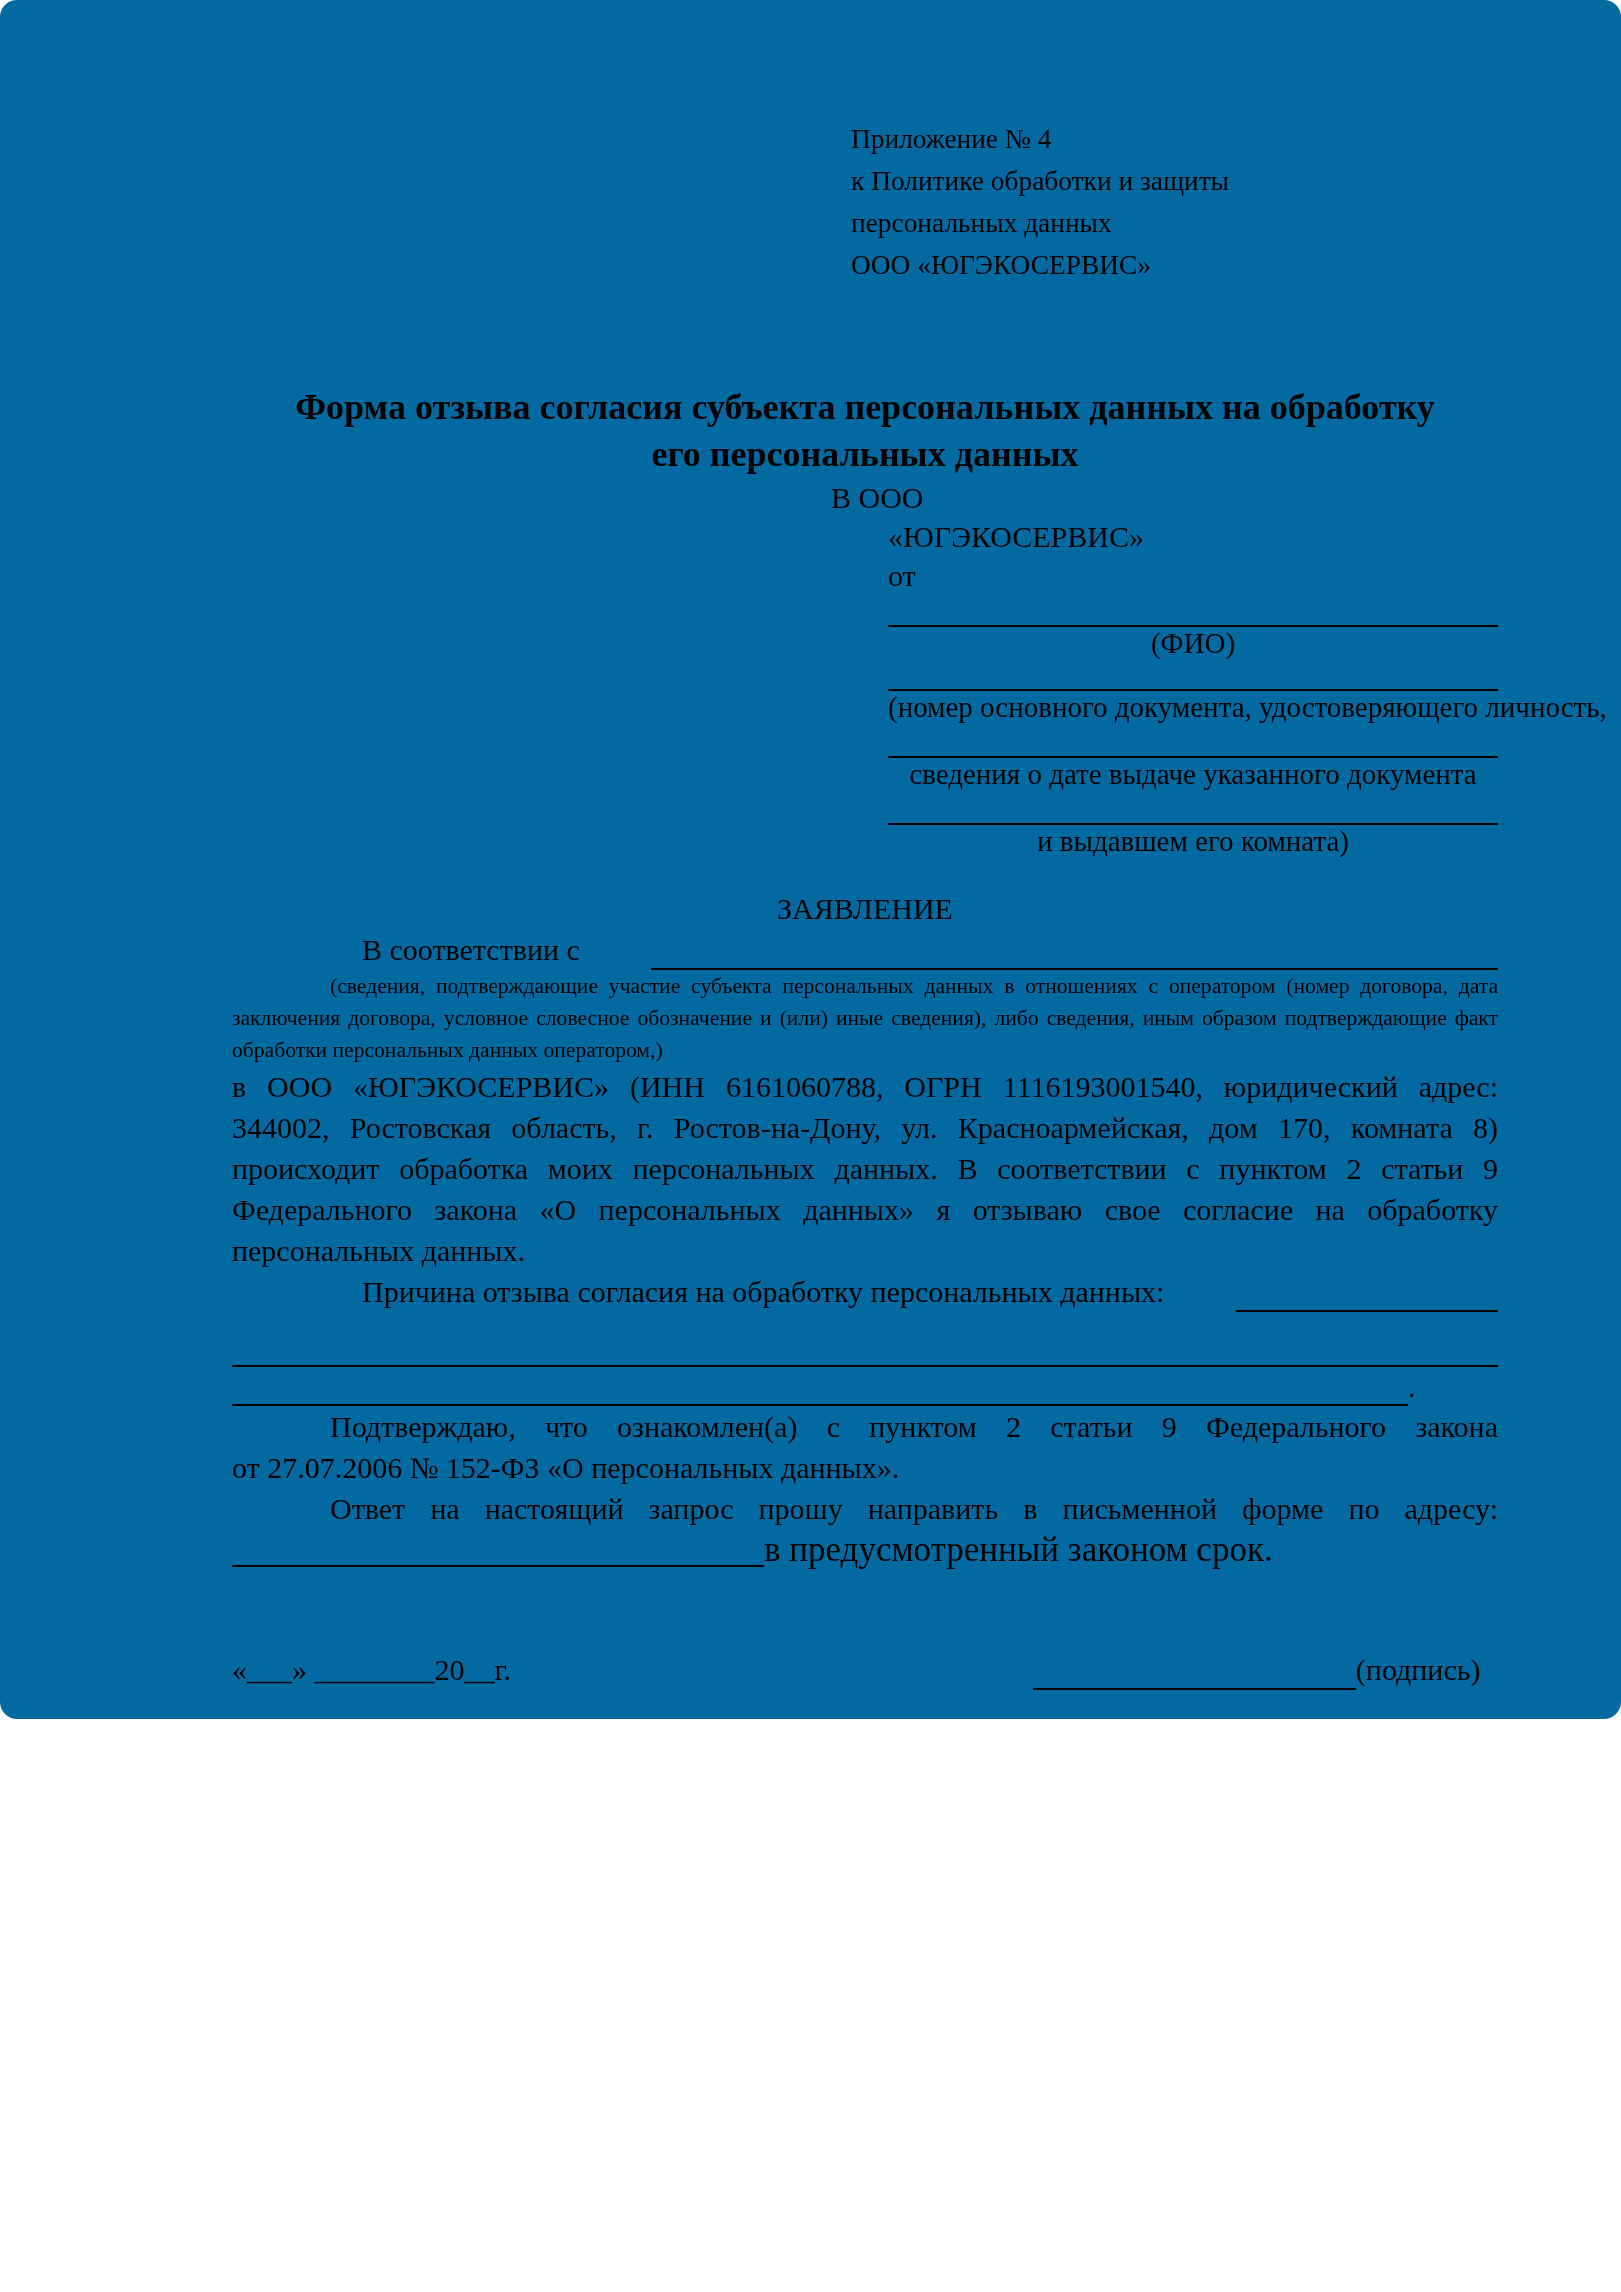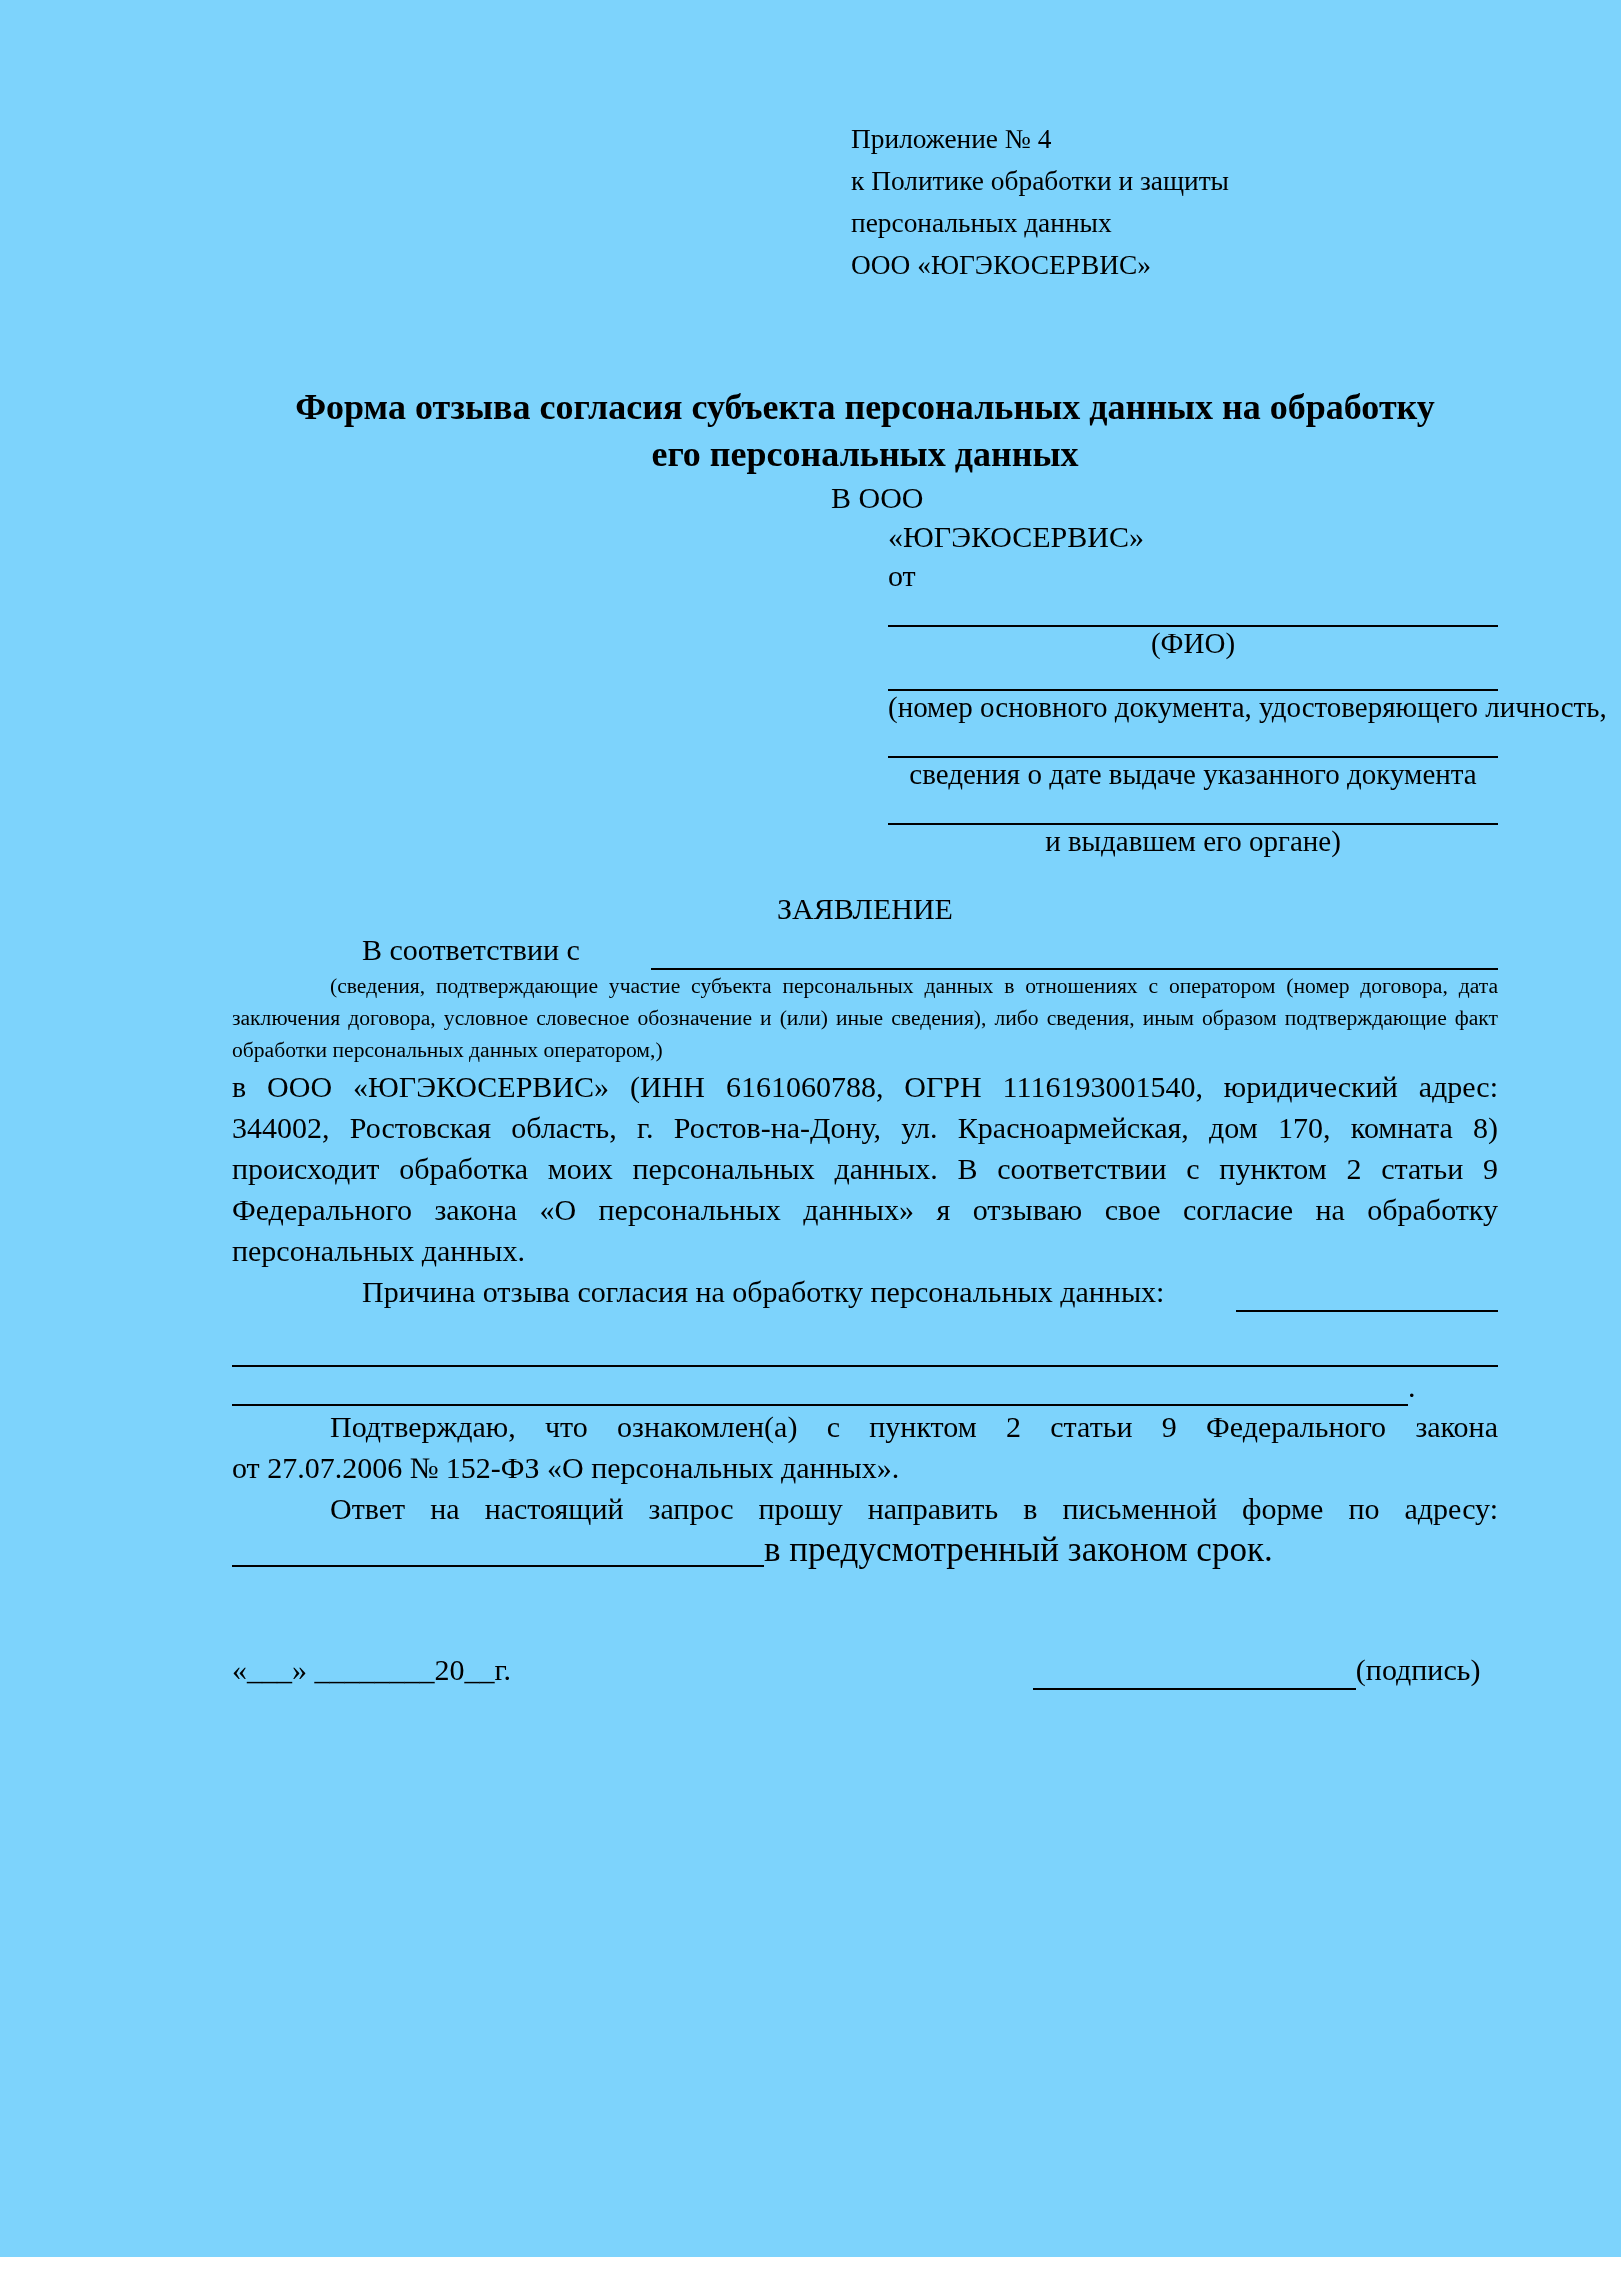--- a/index.html
+++ b/index.html
@@ -7,23 +7,24 @@
   html, body { background: #ffffff; }
   body {
     width: 1621px;
     height: 2293px;
     font-family: "Liberation Serif", "DejaVu Serif", serif;
     color: #000;
     overflow: hidden;
   }
   .page {
     width: 1621px;
-    height: 2257px;
+    height: 1719px;
     padding: 118px 123px 0 232px;
-    background: #7dd3fc;
+    background: #0369a1;
+    border-radius: 17px;
   }
 
   
   .appendix {
     margin-left: 619px;
     font-size: 27.4px;
     line-height: 42px;
     text-align: left;
   }
 
@@ -159,21 +160,21 @@
     <div class="u-group">
       <div class="u-line"></div>
       <div class="u-caption">(номер основного документа, удостоверяющего личность,</div>
     </div>
     <div class="u-group">
       <div class="u-line tall"></div>
       <div class="u-caption">сведения о дате выдаче указанного документа</div>
     </div>
     <div class="u-group">
       <div class="u-line tall"></div>
-      <div class="u-caption">и выдавшем его органе)</div>
+      <div class="u-caption">и выдавшем его комната)</div>
     </div>
   </div>
 
   <div class="statement-heading">ЗАЯВЛЕНИЕ</div>
 
   <div class="row">
     <span class="indent"></span>
     <span class="txt">В соответствии с</span>
     <span class="txt">&nbsp;</span>
     <span class="fill"></span>

